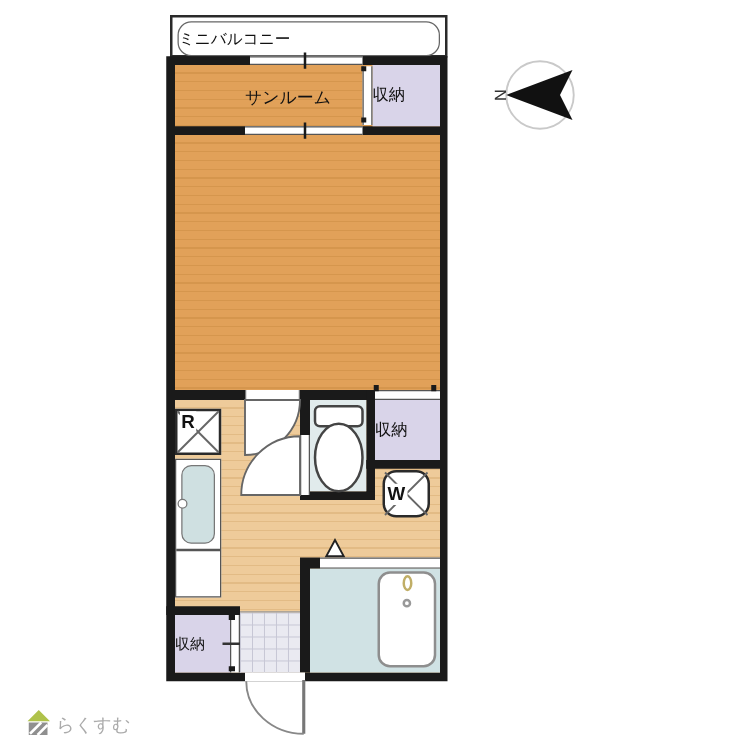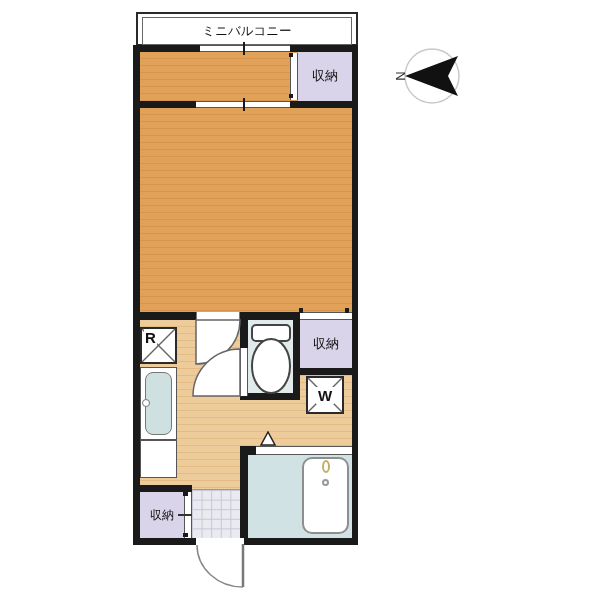--- a/index.html
+++ b/index.html
@@ -10,21 +10,21 @@
   .wood{background:repeating-linear-gradient(180deg,#e1a159 0px,#e1a159 6px,#d5964d 6px,#d5964d 7px);}
   .kitch{background:repeating-linear-gradient(180deg,#eecb9a 0px,#eecb9a 6px,#e2bb85 6px,#e2bb85 7px);}
   .closet{background:#d9d4e9;}
   .tfloor{background:#e1ebec;}
   .bfloor{background:#d0e2e4;}
   .tile{background:
       linear-gradient(#c7c7d5 1px,transparent 1px) 0 0/9.6px 9.6px,
       linear-gradient(90deg,#c7c7d5 1px,transparent 1px) 0 0/9.6px 9.6px,
       #eaeaf1;}
   .white{background:#fff;}
-  .lbl{display:flex;align-items:center;justify-content:center;color:#111;white-space:nowrap;}
+  .lbl{display:flex;align-items:center;justify-content:flex-start;color:#111;white-space:nowrap;border-radius:11px;}
   .band-h{background:#fff;border-top:1px solid #555;border-bottom:1px solid #555;}
   .band-v{background:#fff;border-left:1px solid #555;border-right:1px solid #555;}
   .tab{background:#1a1a1a;}
   svg{position:absolute;left:0;top:0;overflow:visible;}
 </style>
 </head>
 <body>
 
 <div id="canvas">
 
@@ -120,24 +120,36 @@
 
     <polygon points="268,432 261,445 275,445" fill="#fff" stroke="#222" stroke-width="1.5"></polygon>
   </svg>
 
   <svg width="600" height="600">
     <circle cx="432" cy="76" r="27" fill="none" stroke="#c9c9c9" stroke-width="1.5"></circle>
     <polygon points="405,76 458,56 448,76 458,96" fill="#111"></polygon>
     <text x="400" y="81" transform="rotate(-90 400 76)" font-size="13" fill="#333" text-anchor="middle">N</text>
   </svg>
 
+  <div class="a lbl" style="left:196px;top:67px;width:100px;height:22px;font-size:13.5px;">
+    <span>サンルーム</span>
+  </div>
   <div class="a lbl" style="left:298px;top:65px;width:54px;height:22px;font-size:13px;">
     <span>収納</span>
   </div>
   <div class="a lbl" style="left:300px;top:333px;width:52px;height:22px;font-size:13px;">
     <span>収納</span>
   </div>
   <div class="a lbl" style="left:140px;top:505px;width:44px;height:20px;font-size:12px;">
     <span>収納</span>
   </div>
 
+  <div class="a" style="left:20px;top:566px;width:130px;height:24px;">
+    <svg width="130" height="24">
+      <polygon points="11,2 2,11 20,11" fill="#afc24a"></polygon>
+      <rect x="3" y="12" width="15" height="10" fill="#8f8f8f"></rect>
+      <line x1="4" y1="21" x2="13" y2="12" stroke="#fff" stroke-width="2"></line>
+      <line x1="10" y1="22" x2="18" y2="14" stroke="#fff" stroke-width="2"></line>
+      <text x="25" y="19" font-size="14.5" fill="#ababab">らくすむ</text>
+    </svg>
+  </div>
 
 </div>
 
 </body></html>

